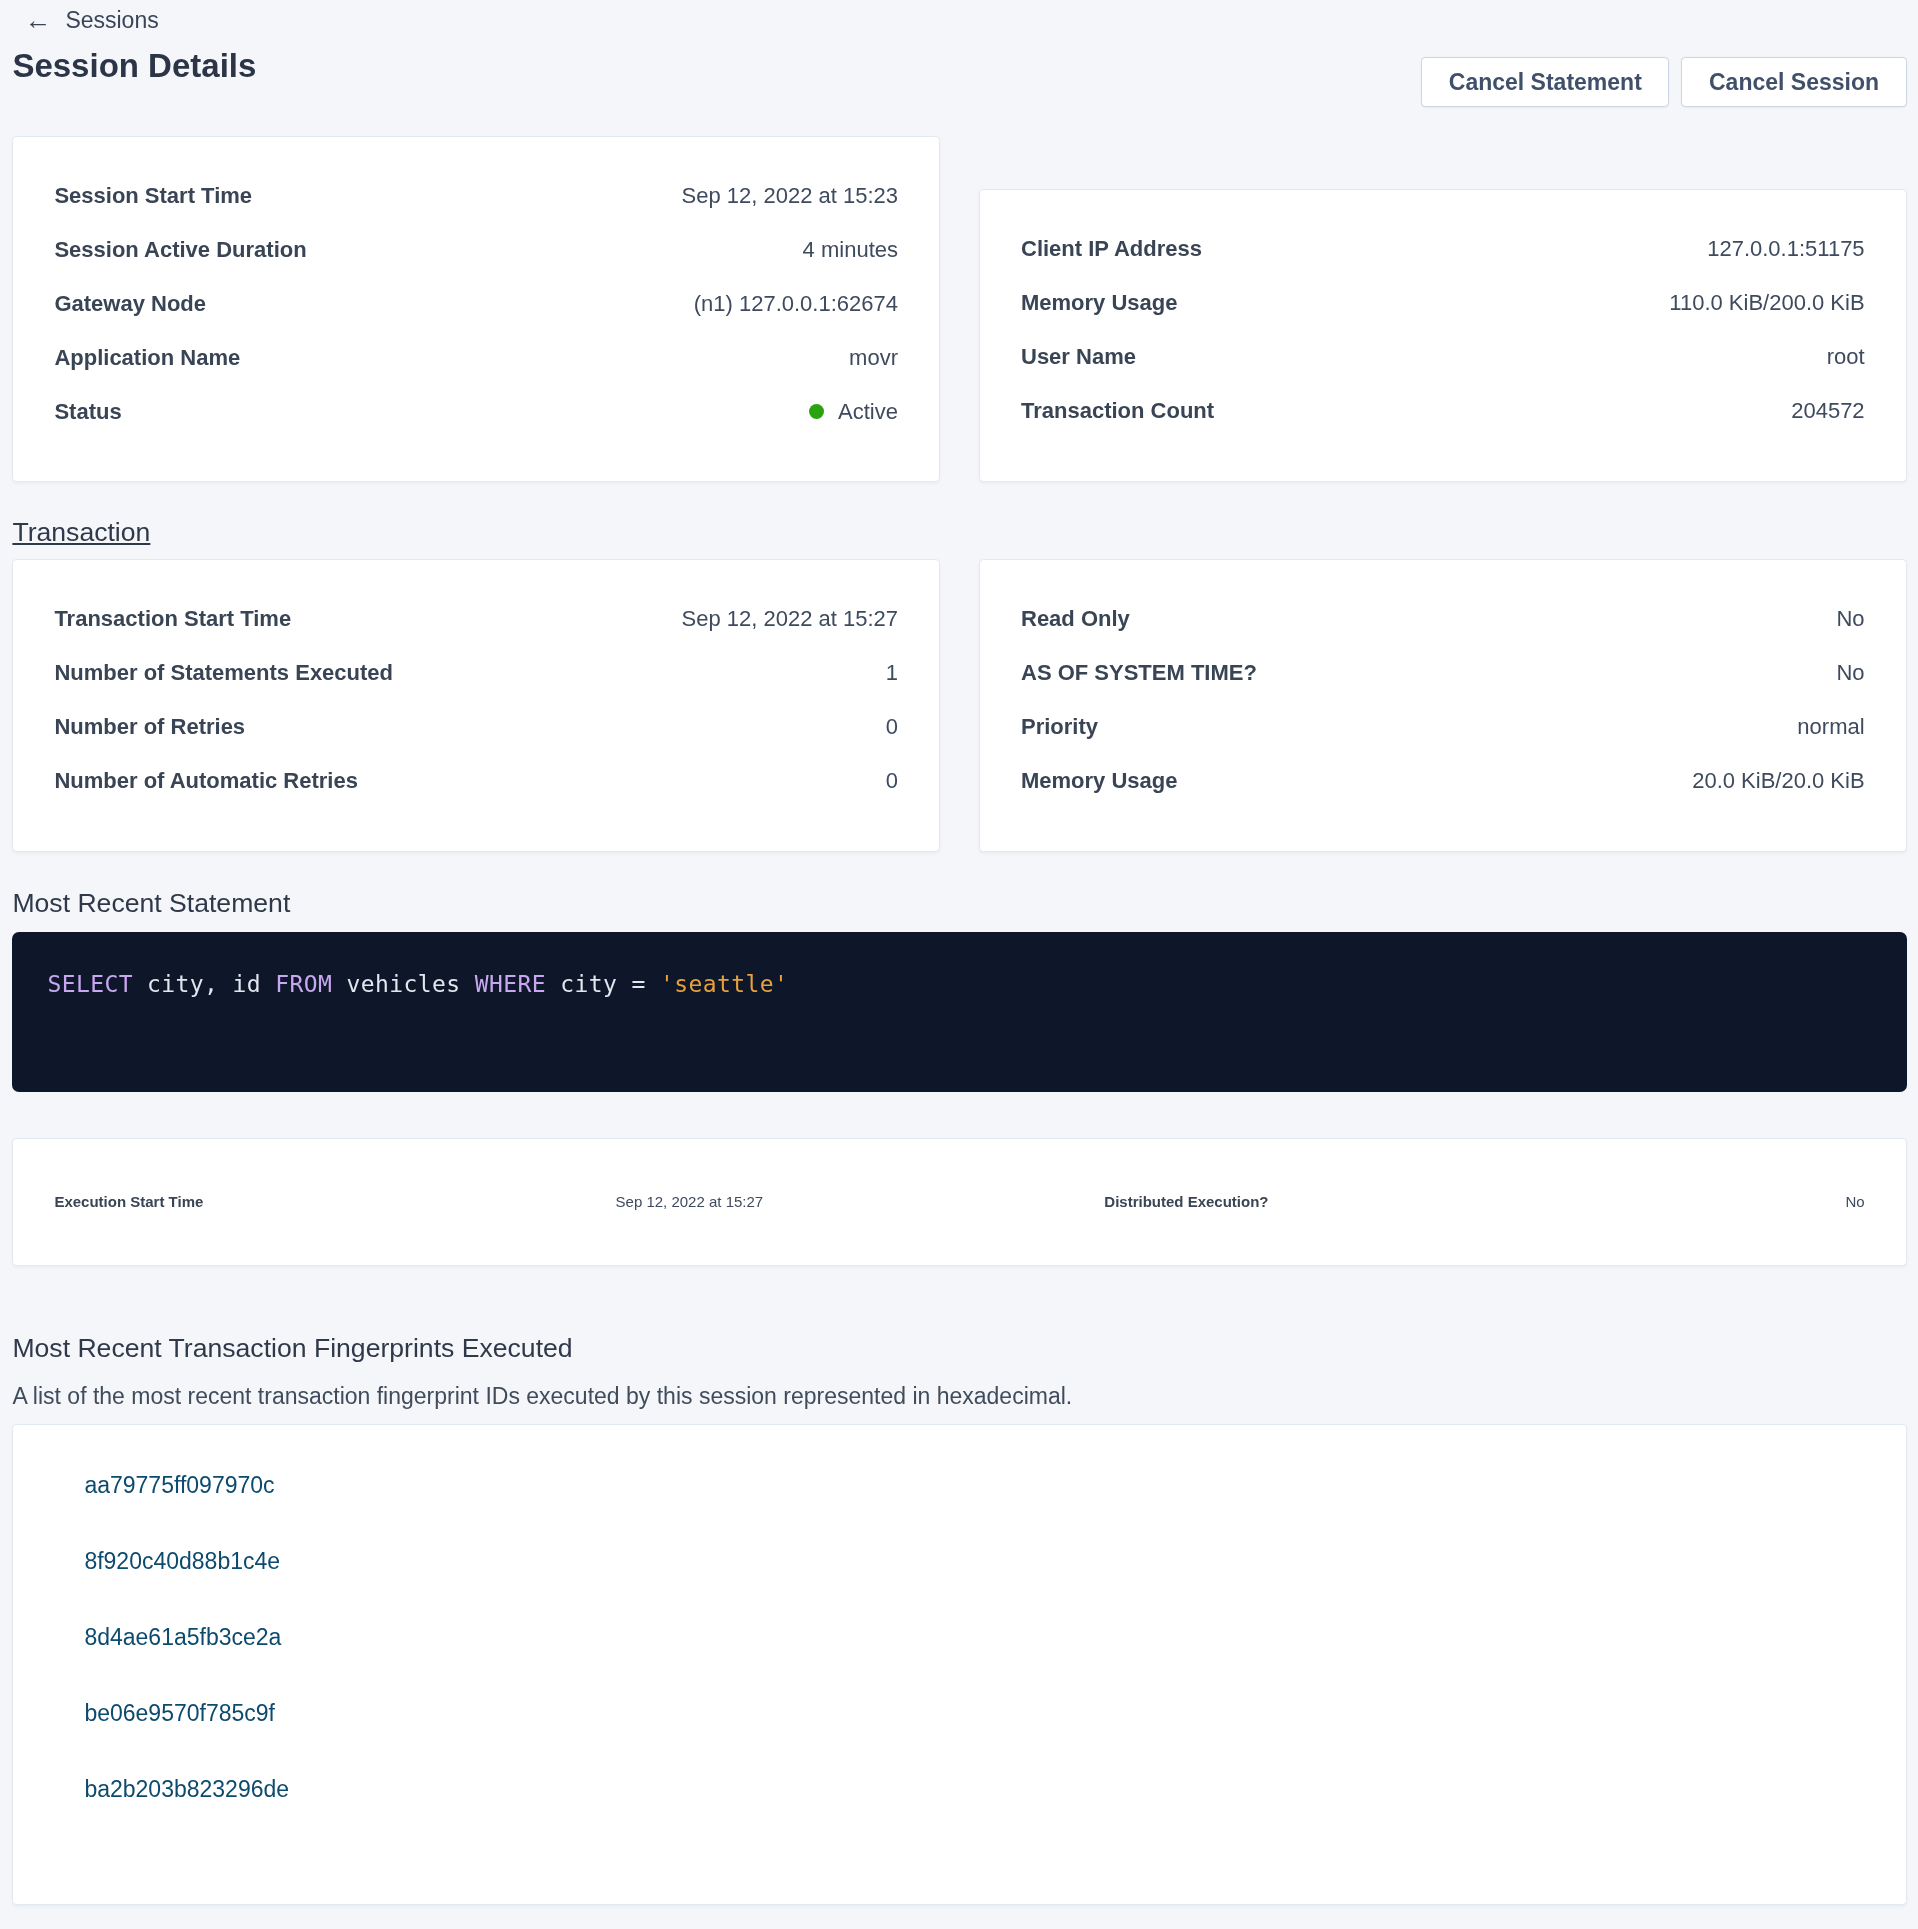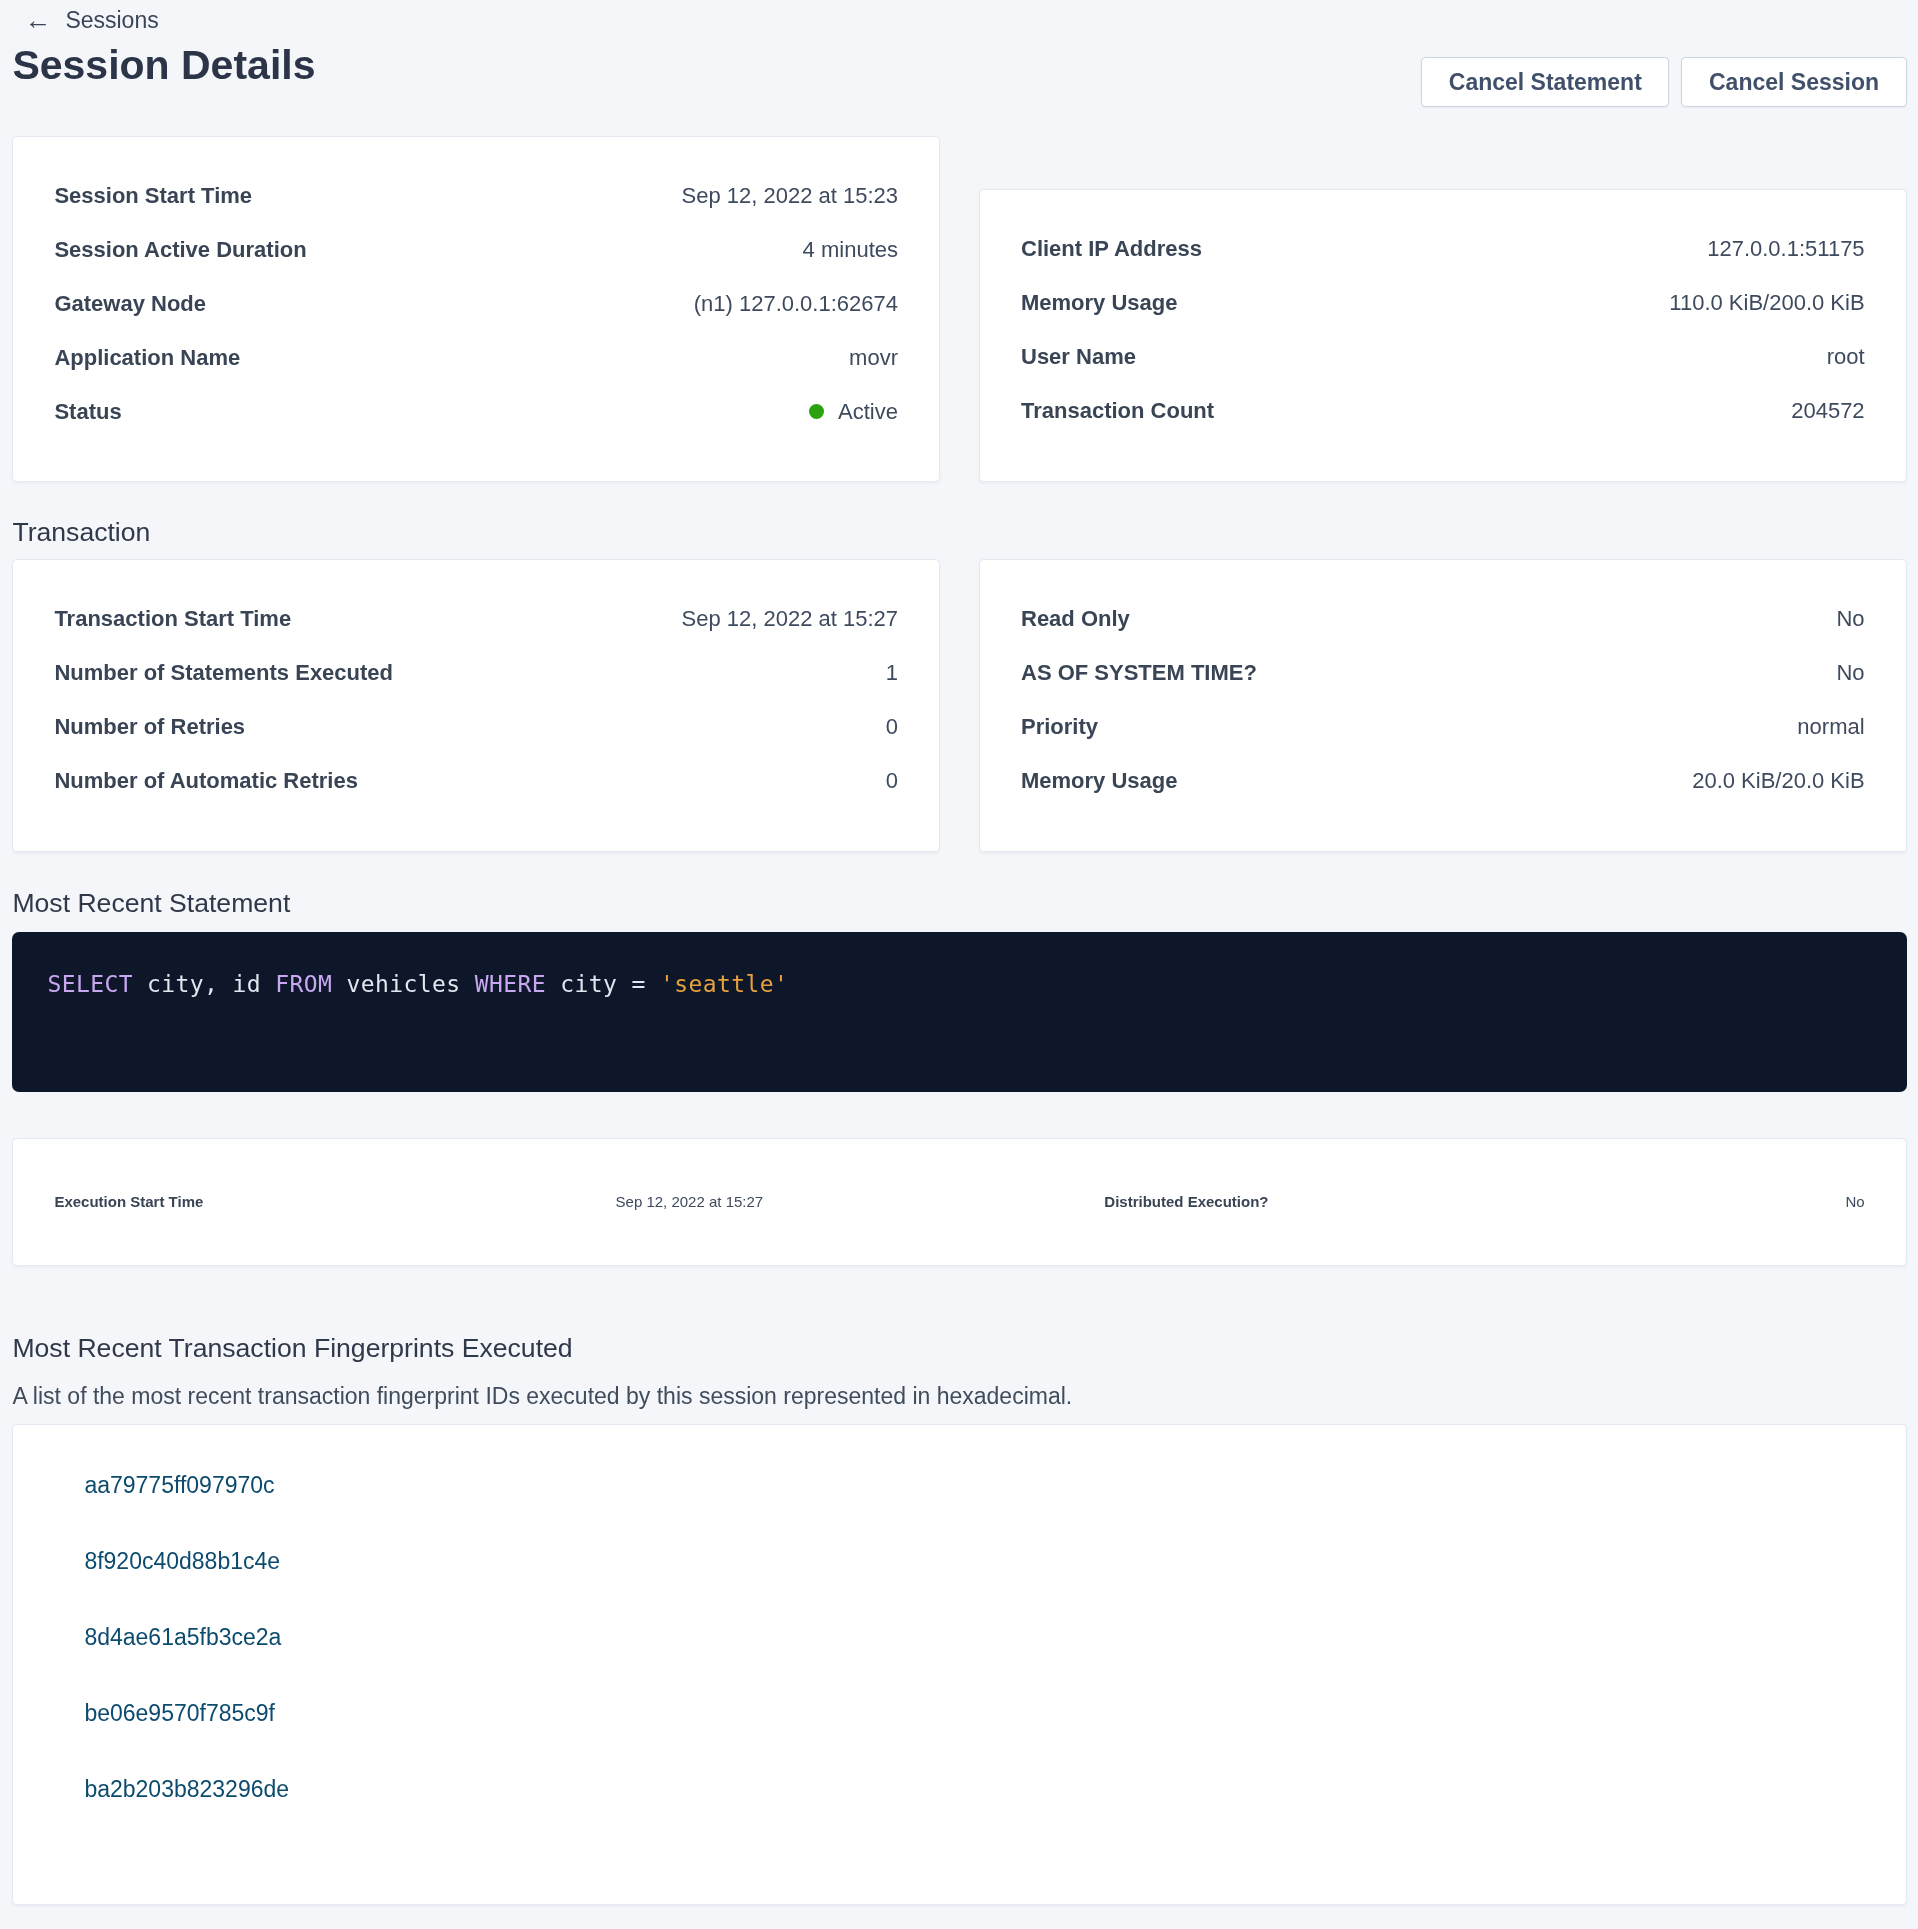--- a/index.html
+++ b/index.html
@@ -18,21 +18,21 @@
   .backnav {
     display: flex; align-items: center; gap: 14px;
     padding-left: 12.4px;
     font-size: 23px; color: #3b4557; line-height: 26.6px;
     cursor: pointer; width: max-content;
   }
   .back-arrow { font-size: 26.6px; line-height: 26.6px; color: #3b4557; }
 
   
   .header-row { display: flex; justify-content: space-between; margin-top: 12.4px; }
-  .page-title { font-size: 41px; font-weight: 700; color: #2b3547; line-height: 39px; }
+  .page-title { font-size: 33px; font-weight: 700; color: #2b3547; line-height: 39px; }
   .btns { display: flex; gap: 12px; margin-top: 10.6px; }
   .btn {
     background: #fff; border: 0.9px solid #ccd5e2; border-radius: 4.4px;
     font-family: "Liberation Sans", sans-serif;
     font-size: 23px; font-weight: 700; color: #41506a;
     padding: 0 26.6px; height: 50px; line-height: 48px;
     cursor: pointer; box-shadow: 0 0.9px 1.8px rgba(16,30,50,.06);
   }
 
   
@@ -148,21 +148,21 @@
         <span class="lbl">User Name</span>
         <span class="val">root</span>
       </div>
       <div class="srow">
         <span class="lbl">Transaction Count</span>
         <span class="val">204572</span>
       </div>
     </div>
   </div>
 
-  <div class="section-h" style="margin-top:33px;">Transaction</div>
+  <div class="section-h" style="margin-top:33px;text-decoration:underline;">Transaction</div>
 
   <div class="cards-row" style="margin-top:10.6px;">
     <div class="card summary-card h330">
       <div class="srow">
         <span class="lbl">Transaction Start Time</span>
         <span class="val">Sep 12, 2022 at 15:27</span>
       </div>
       <div class="srow">
         <span class="lbl">Number of Statements Executed</span>
         <span class="val">1</span>

